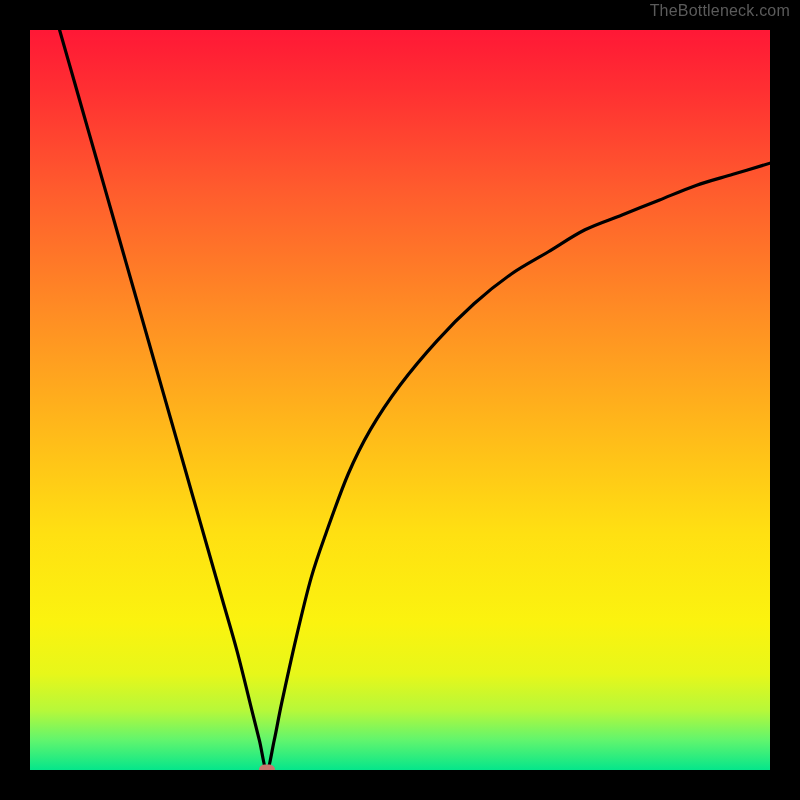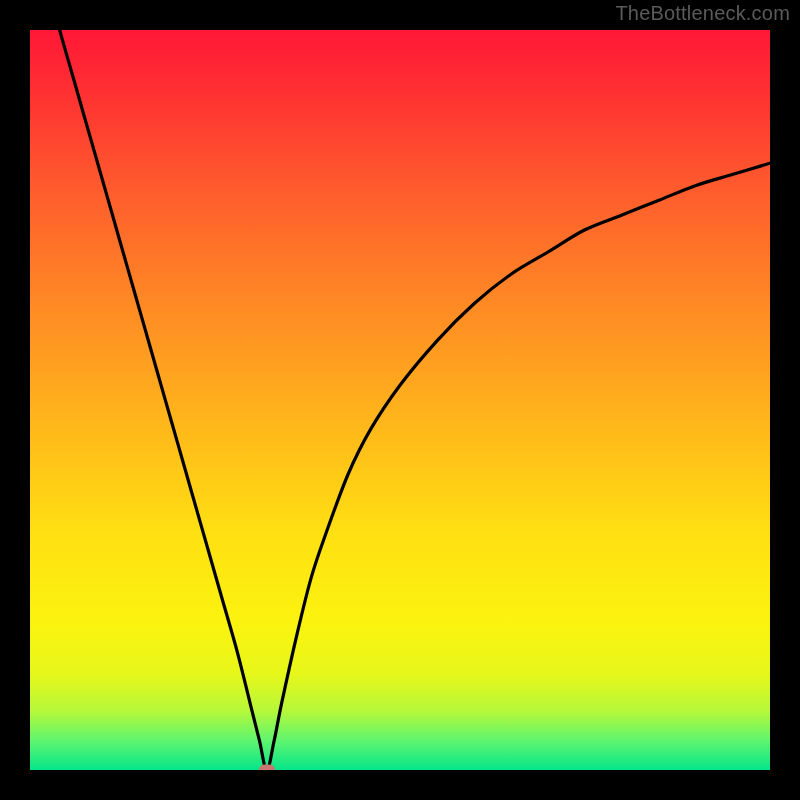--- a/index.html
+++ b/index.html
@@ -15,21 +15,21 @@
     position: relative;
     width: 800px;
     height: 800px;
     background: #000;
   }
   .watermark {
     position: absolute;
     top: 2px;
     right: 10px;
     color: #5b5b5b;
-    font-size: 20px;
+    font-size: 16px;
     font-weight: 400;
     letter-spacing: 0.2px;
     z-index: 10;
   }
   .plot-area {
     position: absolute;
     left: 30px;
     top: 30px;
     width: 740px;
     height: 740px;

